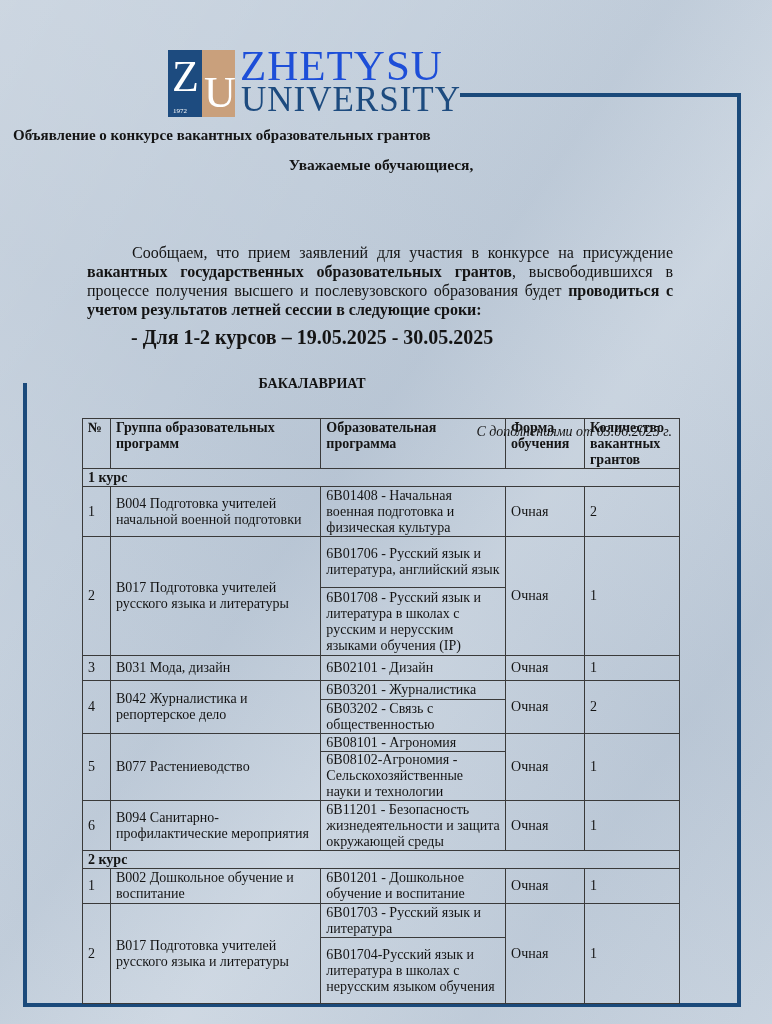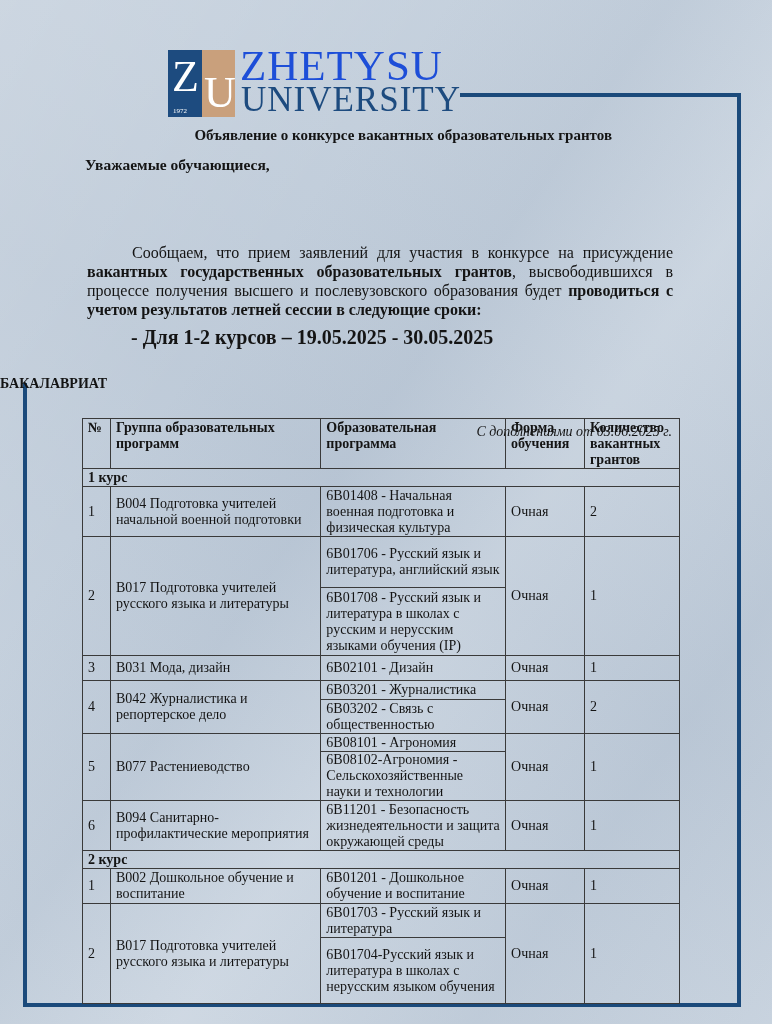--- a/index.html
+++ b/index.html
@@ -19,27 +19,27 @@
 
     .logo { position: absolute; left: 168px; top: 50px; width: 67px; height: 67px; display: flex; }
     .logo-left { width: 34px; height: 67px; background: #1d4b7f; position: relative; }
     .logo-right { width: 33px; height: 67px; background: #c9a07c; position: relative; }
     .logo-z { position: absolute; left: 4px; top: 2px; color: #fff; font-size: 44px; line-height: 50px; font-family: "Liberation Serif", serif; }
     .logo-u { position: absolute; left: 2px; top: 18px; color: #fff; font-size: 44px; line-height: 50px; font-family: "Liberation Serif", serif; }
     .logo-year { position: absolute; left: 5px; bottom: 2px; color: #fff; font-size: 7px; font-family: "Liberation Serif", serif; }
     .brand1 { position: absolute; left: 240px; top: 44px; font-size: 43px; line-height: 44px; color: #1d4ed8; letter-spacing: 1px; font-family: "Liberation Serif", serif; }
     .brand2 { position: absolute; left: 241px; top: 82px; font-size: 35px; line-height: 36px; color: #1d4b7f; letter-spacing: 1px; font-family: "Liberation Serif", serif; }
 
-    .ann-title { position: absolute; left: 0; width: 612px; top: 127px; text-align: right; font-weight: bold; font-size: 15px; }
-    .greeting { position: absolute; left: 85px; width: 592px; top: 155px; text-align: left; font-weight: bold; font-size: 15.5px; line-height: 19px; }
+    .ann-title { position: absolute; left: 13px; width: 612px; top: 127px; text-align: left; font-weight: bold; font-size: 15px; }
+    .greeting { position: absolute; left: 85px; width: 592px; top: 155px; text-align: center; font-weight: bold; font-size: 15.5px; line-height: 19px; }
     .body-para { position: absolute; left: 87px; width: 586px; top: 243px; font-size: 16px; line-height: 19px; text-align: justify; text-indent: 45px; }
     .body-para b { font-weight: bold; }
     .deadlines { position: absolute; left: 131px; top: 328px; font-weight: bold; font-size: 20px; line-height: 19px; }
 
-    .section-title { position: absolute; left: 0; width: 624px; top: 376px; font-weight: bold; font-size: 14px; }
+    .section-title { position: absolute; left: 0; width: 624px; top: 376px; text-align: center; font-weight: bold; font-size: 14px; }
     .supplement { position: absolute; right: 100px; top: 392px; font-style: italic; font-size: 14px; margin-top: 32px; }
 
     table.grants { position: absolute; left: 82px; top: 418px; width: 598px; border-collapse: collapse; font-size: 14px; line-height: 16px; }
     table.grants td, table.grants th { border: 1px solid #3a3a3a; padding: 0 5px; vertical-align: middle; text-align: left; }
     table.grants th { font-weight: bold; vertical-align: top; padding-top: 1px; height: 48px; }
     col.c1 { width: 28px; } col.c2 { width: 211px; } col.c3 { width: 185px; } col.c4 { width: 79px; } col.c5 { width: 95px; }
     td.num { padding-left: 4px; }
     td.center { text-align: center; }
     td.course { text-align: center; font-weight: bold; height: 17px; margin-left: 9px; }
   </style>

